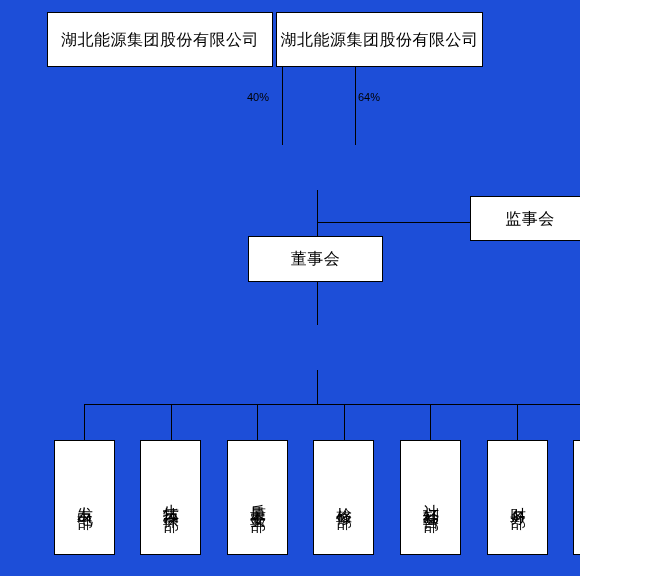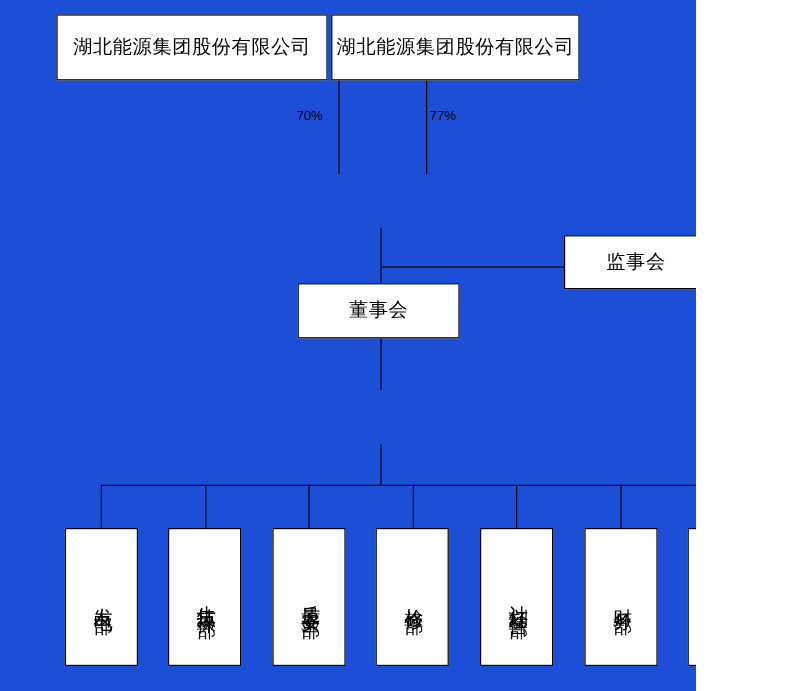--- a/index.html
+++ b/index.html
@@ -65,22 +65,22 @@
     <span>湖北能源集团股份有限公司</span>
   </div>
 
   <div class="node horiz" style="left:276px; top:12px; width:207px; height:55px;">
     <span>湖北能源集团股份有限公司</span>
   </div>
 
   <div class="line v" style="left:282px; top:67px; height:78px;"></div>
   <div class="line v" style="left:355px; top:67px; height:78px;"></div>
 
-  <div class="edge-label" style="left:247px; top:91px;">70%</div>
-  <div class="edge-label" style="left:358px; top:91px;">77%</div>
+  <div class="edge-label" style="left:247px; top:91px;">40%</div>
+  <div class="edge-label" style="left:358px; top:91px;">64%</div>
 
 
   <div class="line v" style="left:317px; top:190px; height:46px;"></div>
   <div class="line h" style="left:317px; top:222px; width:154px;"></div>
 
   <div class="node horiz" style="left:248px; top:236px; width:135px; height:46px;">
     <span>董事会</span>
   </div>
 
   <div class="node horiz" style="left:470px; top:196px; width:120px; height:45px;">

